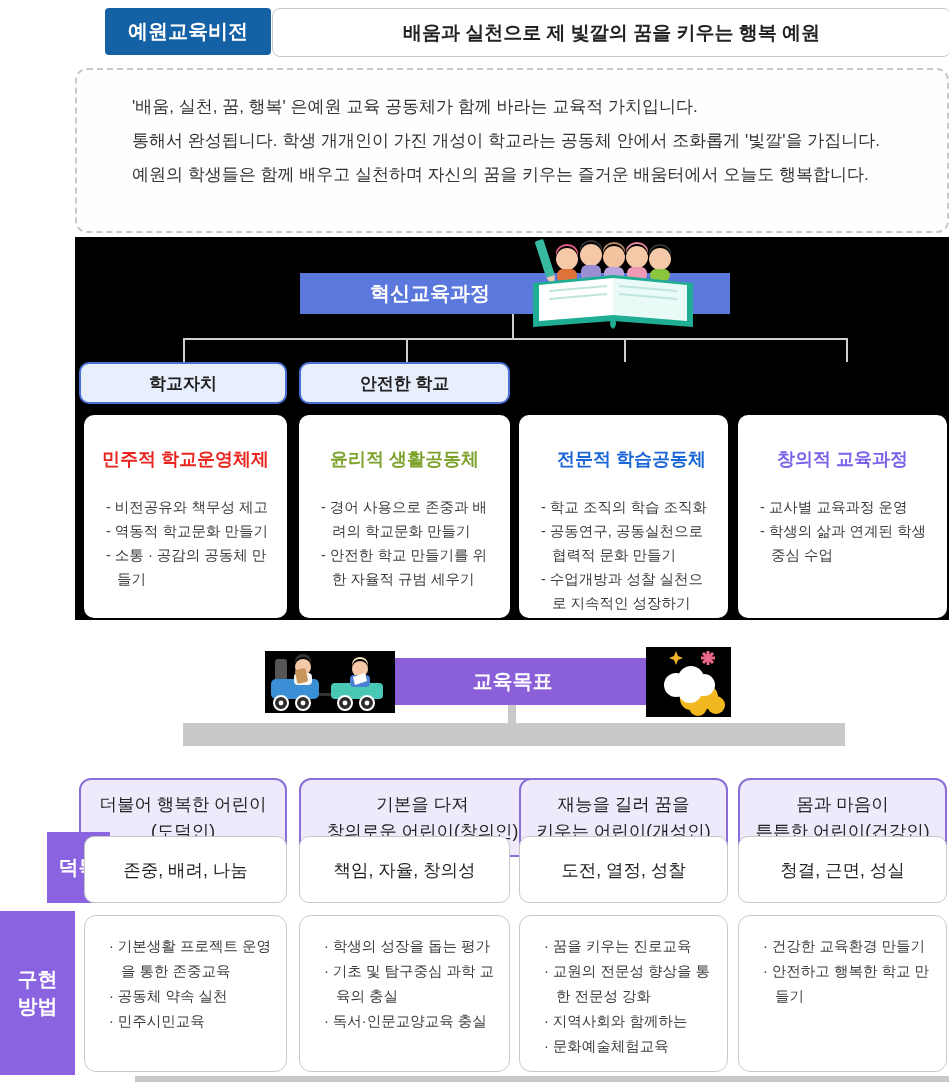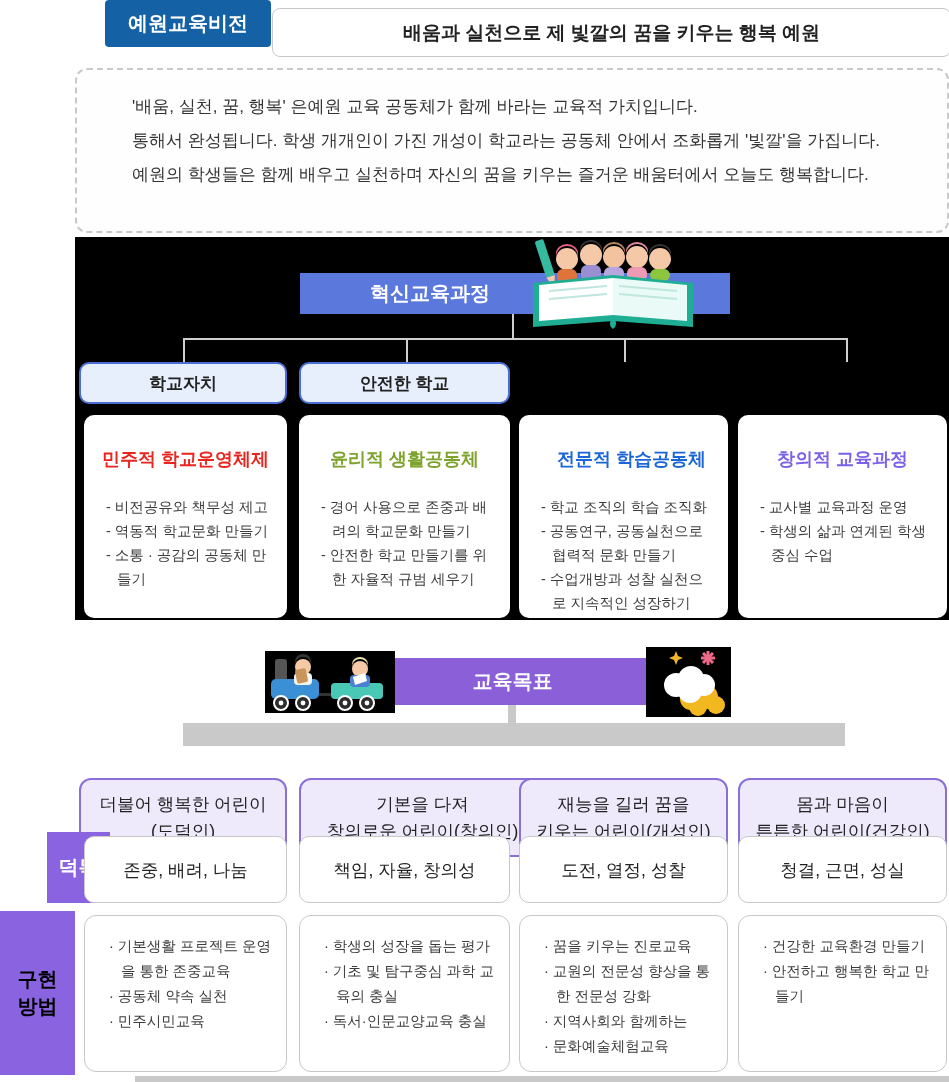--- a/index.html
+++ b/index.html
@@ -4,21 +4,21 @@
 <style>
   html,body{margin:0;padding:0;background:#ffffff;}
   #canvas{
     position:relative;width:949px;height:1082px;background:#ffffff;
     font-family:"Liberation Sans","DejaVu Sans",sans-serif;color:#222;
     overflow:hidden;
   }
   .abs{position:absolute;}
 
   
-  #vision-badge{left:105px;top:0;width:166px;height:47px;background:#1561a5;border-radius:4px;
+  #vision-badge{left:105px;top:8px;width:166px;height:47px;background:#1561a5;border-radius:4px;
     display:flex;align-items:center;justify-content:center;color:#fff;font-weight:bold;font-size:20px;}
   #vision-title{left:272px;top:8px;width:677px;height:47px;border:1px solid #c8c8c8;border-radius:8px;
     display:flex;align-items:center;justify-content:center;font-weight:bold;font-size:19px;color:#222;background:#fff;}
 
   
   #intro-box{left:75px;top:68px;width:874px;height:165px;border:2px dashed #c9c9c9;border-radius:12px;
     box-sizing:border-box;padding:20px 30px 0 55px;background:#fefefe;}
   .intro-line{font-size:17px;line-height:34px;color:#333;white-space:nowrap;}
 
   
@@ -60,21 +60,21 @@
 
   
   #virtues-label{left:0;top:832px;width:63px;height:71px;background:#8a63e0;
     display:flex;align-items:center;justify-content:center;color:#fff;font-weight:bold;font-size:20px;margin-left:47px;}
   .virtue-box{top:836px;height:67px;background:#fff;border:1px solid #c8c8c8;border-radius:10px;box-sizing:border-box;
     display:flex;align-items:center;justify-content:center;font-size:17.5px;color:#222;}
   #virtue-1{left:84px;width:203px;} #virtue-2{left:299px;width:211px;} #virtue-3{left:519px;width:209px;} #virtue-4{left:738px;width:209px;}
 
   
   #methods-label{left:0;top:911px;width:75px;height:164px;background:#8a63e0;
-    display:flex;flex-direction:column;align-items:center;justify-content:center;color:#000000;font-weight:bold;font-size:20px;line-height:27px;}
+    display:flex;flex-direction:column;align-items:center;justify-content:center;color:#ffffff;font-weight:bold;font-size:20px;line-height:27px;}
   .method-box{top:915px;height:157px;background:#fff;border:1px solid #c8c8c8;border-radius:12px;box-sizing:border-box;
     padding:18px 10px 0 24px;}
   #method-1{left:84px;width:203px;} #method-2{left:299px;width:211px;} #method-3{left:519px;width:209px;} #method-4{left:738px;width:209px;}
   .method-item{font-size:14.5px;line-height:25px;color:#3c3c3c;text-indent:-12px;padding-left:12px;}
   .method-item::before{content:"\00B7  ";}
   #bottom-strip{left:135px;top:1076px;width:814px;height:6px;background:#c9c9c9;}
 </style>
 </head>
 <body>
 

